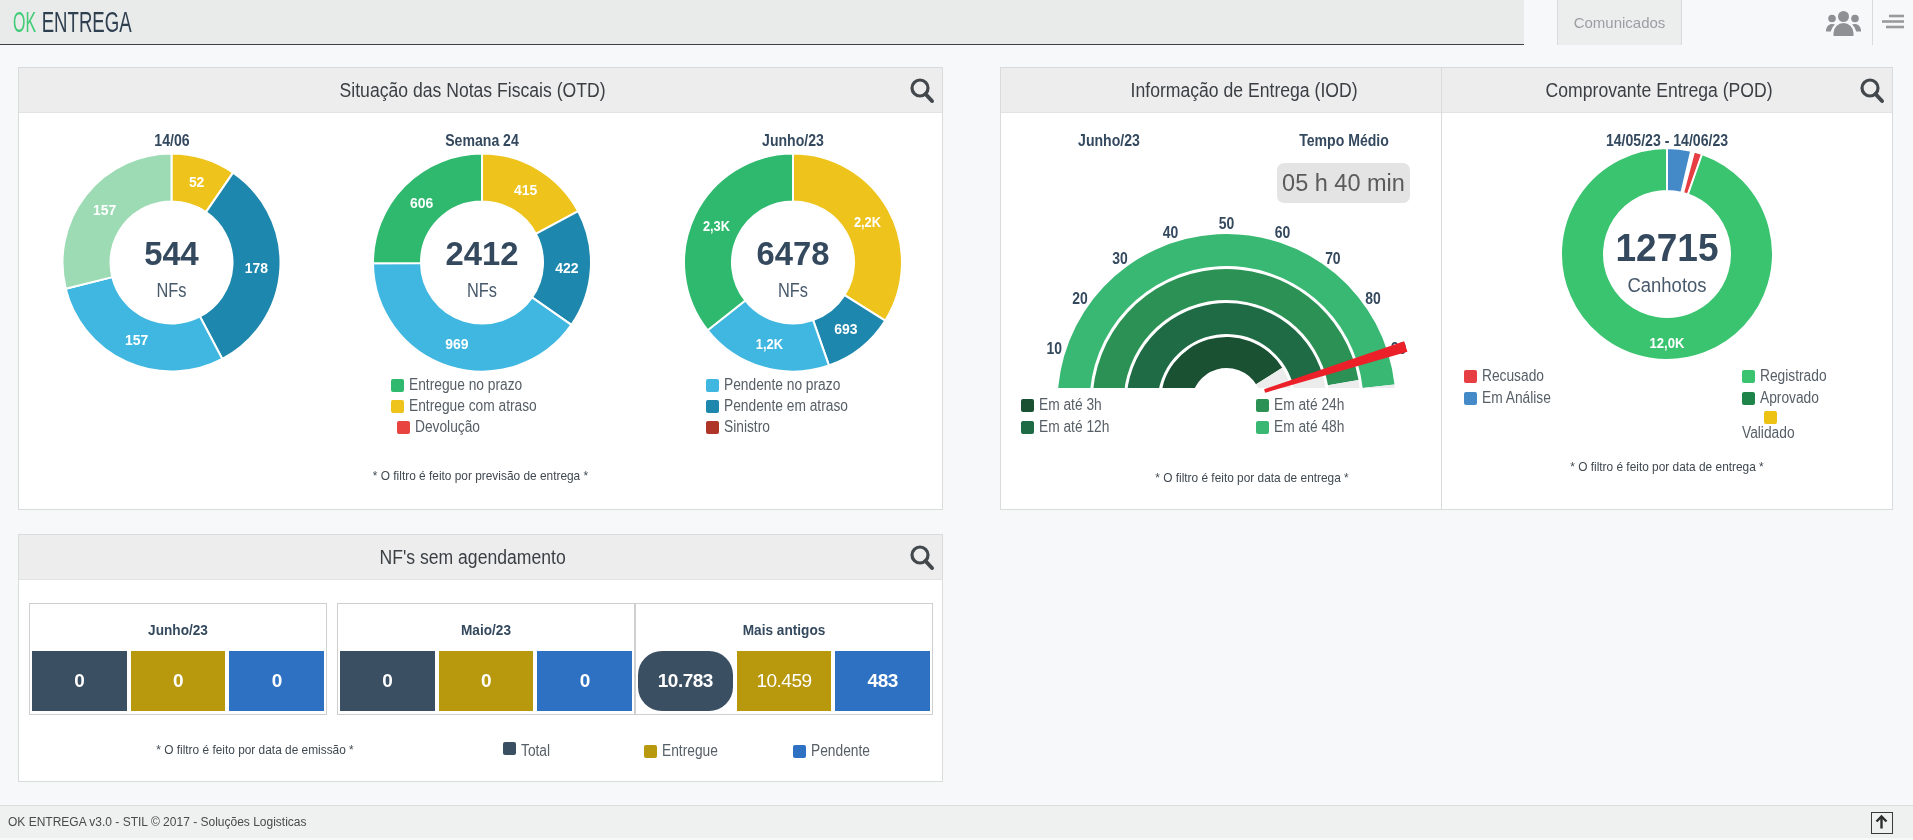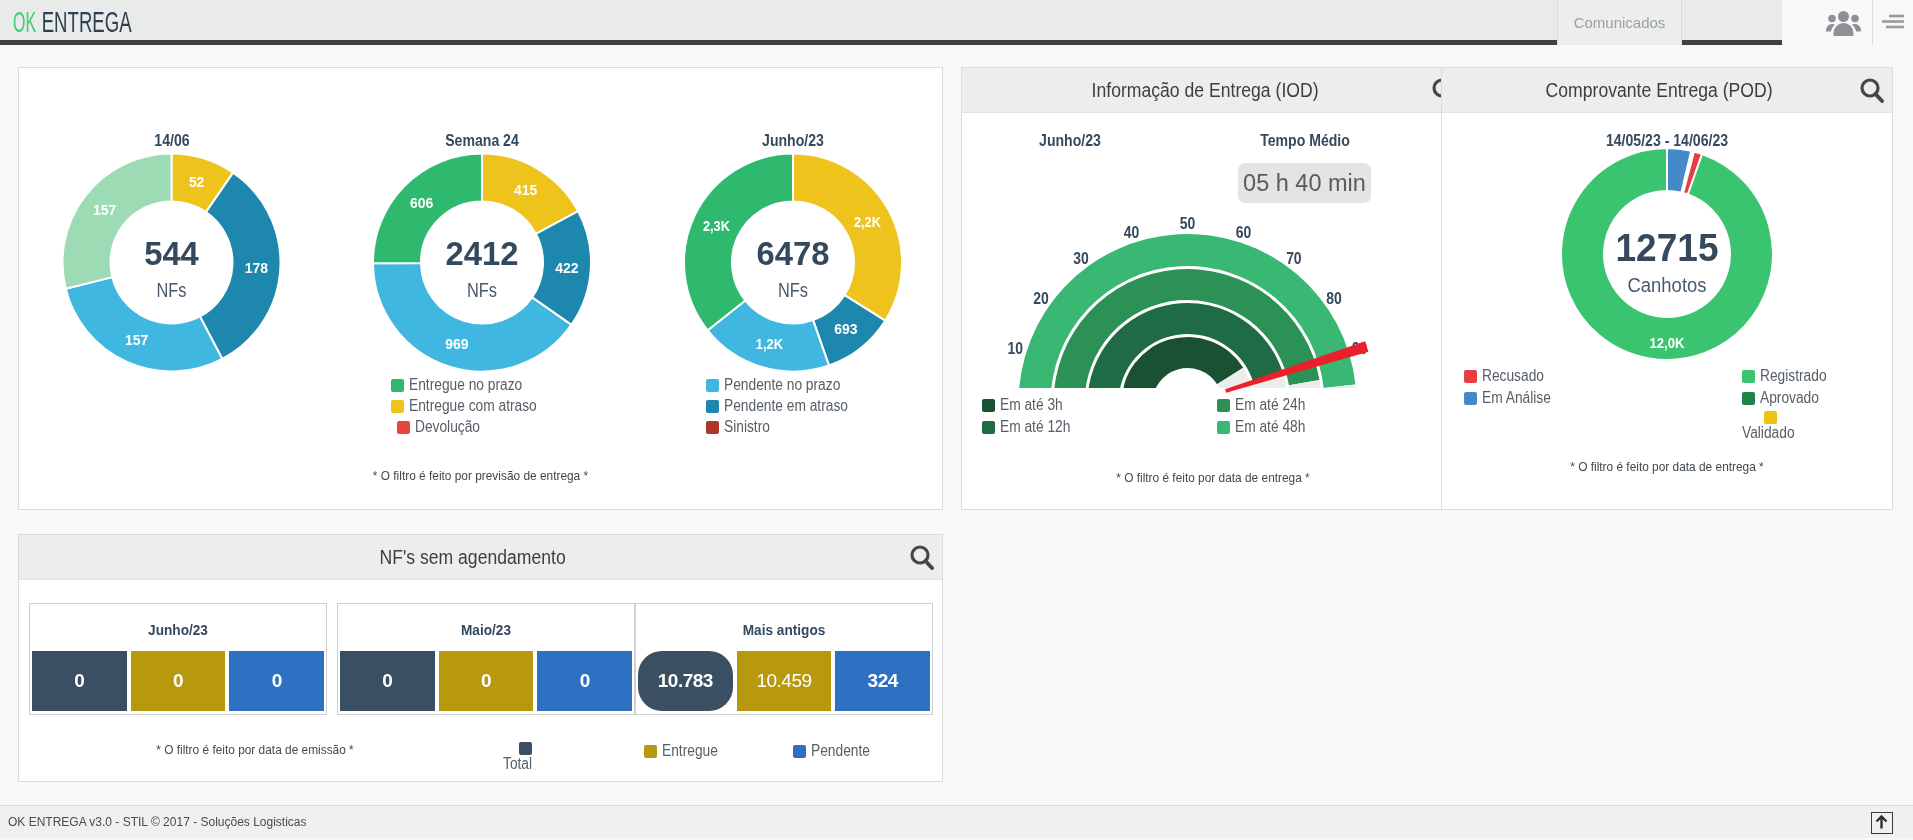--- a/index.html
+++ b/index.html
@@ -1,16 +1,16 @@
 <!DOCTYPE html>
 <html><head><meta charset="utf-8">
 <style>
 * { margin:0; padding:0; box-sizing:border-box; }
 body { width:1913px; height:840px; background:#F7F8F9; font-family:"Liberation Sans",sans-serif; overflow:hidden; position:relative; }
-.navbar { position:absolute; left:0; top:0; width:1782px; height:45px; background:#E9EAEA; border-bottom:5px solid #404040; }
+.navbar { position:absolute; left:0; top:0; width:1524px; height:45px; background:#E9EAEA; border-bottom:1px solid #404040; }
 .panel { position:absolute; background:#fff; border:1px solid #DADCDC; }
 .phead { position:absolute; left:0; top:0; right:0; height:45px; background:#EDEDEE; border-bottom:1px solid #E2E3E4; }
 .ptitle { position:absolute; width:100%; top:11px; text-align:center; font-size:20px; color:#3B3F43; padding-right:18px; transform:scaleX(0.88); }
 .mag { position:absolute; top:9px; right:6px; }
 .ctitle { position:absolute; text-align:center; font-size:16px; font-weight:bold; color:#34495E; transform:scaleX(0.88); white-space:nowrap; }
 .fnote { position:absolute; width:100%; text-align:center; font-size:13.5px; color:#3F4850; transform:scaleX(0.88); }
 </style></head>
 <body>
 
 <div class="navbar">
@@ -36,20 +36,27 @@
   <svg style="position:absolute;left:1882px;top:14px;" width="22" height="15" viewBox="0 0 22 15">
     <g stroke="#9A9A9A" stroke-width="2.6">
       <line x1="7" y1="2" x2="22" y2="2"></line>
       <line x1="0" y1="7.5" x2="22" y2="7.5"></line>
       <line x1="4" y1="13" x2="22" y2="13"></line>
     </g>
   </svg>
 </div>
 
 <div class="panel" style="left:18px;top:67px;width:925px;height:443px;">
+  <div class="phead">
+    <div class="ptitle">Situação das Notas Fiscais (OTD)</div>
+    <svg class="mag" width="28" height="28" viewBox="0 0 28 28">
+        <circle cx="12" cy="11" r="8" fill="none" stroke="#43484C" stroke-width="3.2"></circle>
+        <line x1="17.5" y1="17" x2="24" y2="24" stroke="#43484C" stroke-width="4" stroke-linecap="round"></line>
+      </svg>
+  </div>
   <div class="ctitle" style="left:92.5px;top:64px;width:120px;">14/06</div>
   <div class="ctitle" style="left:403px;top:64px;width:120px;">Semana 24</div>
   <div class="ctitle" style="left:714px;top:64px;width:120px;">Junho/23</div>
   <svg style="position:absolute;left:0;top:45px;" width="923" height="396" viewBox="0 0 923 396">
 <path d="M152.50,40.50 A109,109 0 0 1 214.10,59.58 L186.97,99.18 A61,61 0 0 0 152.50,88.50 Z" fill="#EEC31B" stroke="#fff" stroke-width="2" stroke-linejoin="round"></path>
 <path d="M214.10,59.58 A109,109 0 0 1 203.33,245.92 L180.94,203.46 A61,61 0 0 0 186.97,99.18 Z" fill="#1E87AD" stroke="#fff" stroke-width="2" stroke-linejoin="round"></path>
 <path d="M203.33,245.92 A109,109 0 0 1 46.69,175.68 L93.29,164.15 A61,61 0 0 0 180.94,203.46 Z" fill="#40B7E0" stroke="#fff" stroke-width="2" stroke-linejoin="round"></path>
 <path d="M46.69,175.68 A109,109 0 0 1 152.50,40.50 L152.50,88.50 A61,61 0 0 0 93.29,164.15 Z" fill="#9CDBB4" stroke="#fff" stroke-width="2" stroke-linejoin="round"></path>
 <text x="177.64" y="73.50" text-anchor="middle" font-size="15" font-weight="bold" fill="#fff" textLength="15.5" lengthAdjust="spacingAndGlyphs">52</text>
 <text x="237.36" y="159.61" text-anchor="middle" font-size="15" font-weight="bold" fill="#fff" textLength="23.3" lengthAdjust="spacingAndGlyphs">178</text>
@@ -98,21 +105,21 @@
       <span style="width:13px;height:13px;background:#1E87AD;border-radius:2px;display:inline-block;margin-right:5px;flex:none;"></span>
       <span style="font-size:16px;color:#565E66;white-space:nowrap;display:inline-block;transform:scaleX(0.86);transform-origin:left center;">Pendente em atraso</span>
     </div>
   <div style="position:absolute;left:687px;top:350px;display:flex;align-items:center;">
       <span style="width:13px;height:13px;background:#B03529;border-radius:2px;display:inline-block;margin-right:5px;flex:none;"></span>
       <span style="font-size:16px;color:#565E66;white-space:nowrap;display:inline-block;transform:scaleX(0.86);transform-origin:left center;">Sinistro</span>
     </div>
   <div class="fnote" style="top:400px;">* O filtro é feito por previsão de entrega *</div>
 </div>
 
-<div class="panel" style="left:961px;top:67px;width:504px;height:443px;">
+<div class="panel" style="left:1000px;top:67px;width:504px;height:443px;">
   <div class="phead">
     <div class="ptitle">Informação de Entrega (IOD)</div>
     <svg class="mag" width="28" height="28" viewBox="0 0 28 28">
         <circle cx="12" cy="11" r="8" fill="none" stroke="#43484C" stroke-width="3.2"></circle>
         <line x1="17.5" y1="17" x2="24" y2="24" stroke="#43484C" stroke-width="4" stroke-linecap="round"></line>
       </svg>
   </div>
   <div class="ctitle" style="left:48px;top:64px;width:120px;">Junho/23</div>
   <div class="ctitle" style="left:283px;top:64px;width:120px;">Tempo Médio</div>
   <div style="position:absolute;left:276px;top:95px;width:133px;height:40px;background:#E4E4E5;border-radius:7px;text-align:center;line-height:40px;font-size:23.5px;color:#5B5B5B;white-space:nowrap;">05 h 40 min</div>
@@ -219,26 +226,26 @@
       <div style="flex:1;background:#3B4F63;color:#fff;font-size:19px;font-weight:bold;letter-spacing:-0.5px;display:flex;align-items:center;justify-content:center;">0</div>
       <div style="flex:1;background:#B8990E;color:#fff;font-size:19px;font-weight:bold;letter-spacing:-0.5px;display:flex;align-items:center;justify-content:center;">0</div>
       <div style="flex:1;background:#2E71C3;color:#fff;font-size:19px;font-weight:bold;letter-spacing:-0.5px;display:flex;align-items:center;justify-content:center;">0</div>
     </div>
   </div>
 <div style="position:absolute;left:635px;top:603px;width:298px;height:112px;background:#fff;border:1px solid #CFCFCF;">
   <div style="position:absolute;top:17px;width:100%;text-align:center;font-size:15.5px;font-weight:bold;color:#34495E;transform:scaleX(0.88);">Mais antigos</div>
   <div style="position:absolute;left:2px;top:47px;width:292px;height:60px;display:flex;gap:4px;">
       <div style="flex:1;background:#3B4F63;color:#fff;font-size:19px;font-weight:bold;letter-spacing:-0.5px;display:flex;align-items:center;justify-content:center;border-radius:24px;">10.783</div>
       <div style="flex:1;background:#B8990E;color:#fff;font-size:19px;font-weight:normal;letter-spacing:-0.5px;display:flex;align-items:center;justify-content:center;">10.459</div>
-      <div style="flex:1;background:#2E71C3;color:#fff;font-size:19px;font-weight:bold;letter-spacing:-0.5px;display:flex;align-items:center;justify-content:center;">324</div>
+      <div style="flex:1;background:#2E71C3;color:#fff;font-size:19px;font-weight:bold;letter-spacing:-0.5px;display:flex;align-items:center;justify-content:center;">483</div>
     </div>
   </div>
 
 <div style="position:absolute;left:100px;top:742px;width:310px;text-align:center;font-size:13.5px;color:#3F4850;transform:scaleX(0.88);">* O filtro é feito por data de emissão *</div>
-<div style="position:absolute;left:503px;top:742px;display:flex;align-items:flex-end;flex-direction:column;">
+<div style="position:absolute;left:503px;top:742px;display:flex;align-items:flex-start;">
     <span style="width:13px;height:13px;background:#3B4F63;border-radius:2px;display:inline-block;margin-right:5px;flex:none;"></span>
     <span style="font-size:16px;color:#565E66;white-space:nowrap;display:inline-block;transform:scaleX(0.86);transform-origin:left center;">Total</span>
   </div>
 <div style="position:absolute;left:644px;top:742px;display:flex;align-items:center;">
     <span style="width:13px;height:13px;background:#B8990E;border-radius:2px;display:inline-block;margin-right:5px;flex:none;"></span>
     <span style="font-size:16px;color:#565E66;white-space:nowrap;display:inline-block;transform:scaleX(0.86);transform-origin:left center;">Entregue</span>
   </div>
 <div style="position:absolute;left:793px;top:742px;display:flex;align-items:center;">
     <span style="width:13px;height:13px;background:#2E71C3;border-radius:2px;display:inline-block;margin-right:5px;flex:none;"></span>
     <span style="font-size:16px;color:#565E66;white-space:nowrap;display:inline-block;transform:scaleX(0.86);transform-origin:left center;">Pendente</span>

